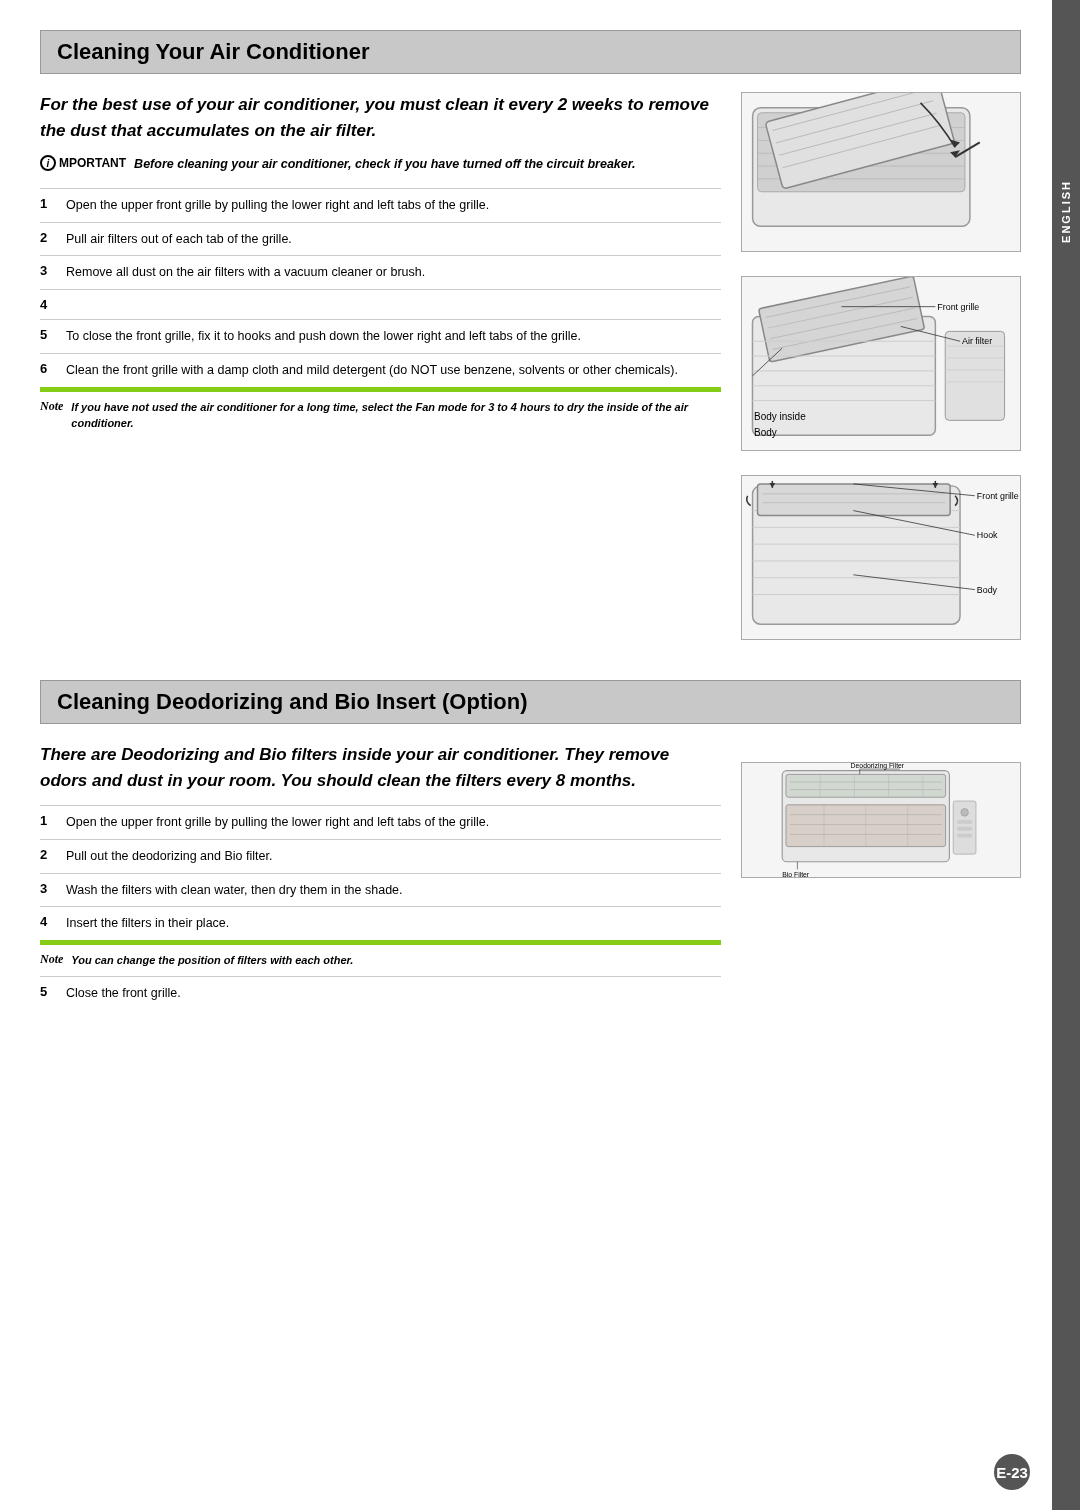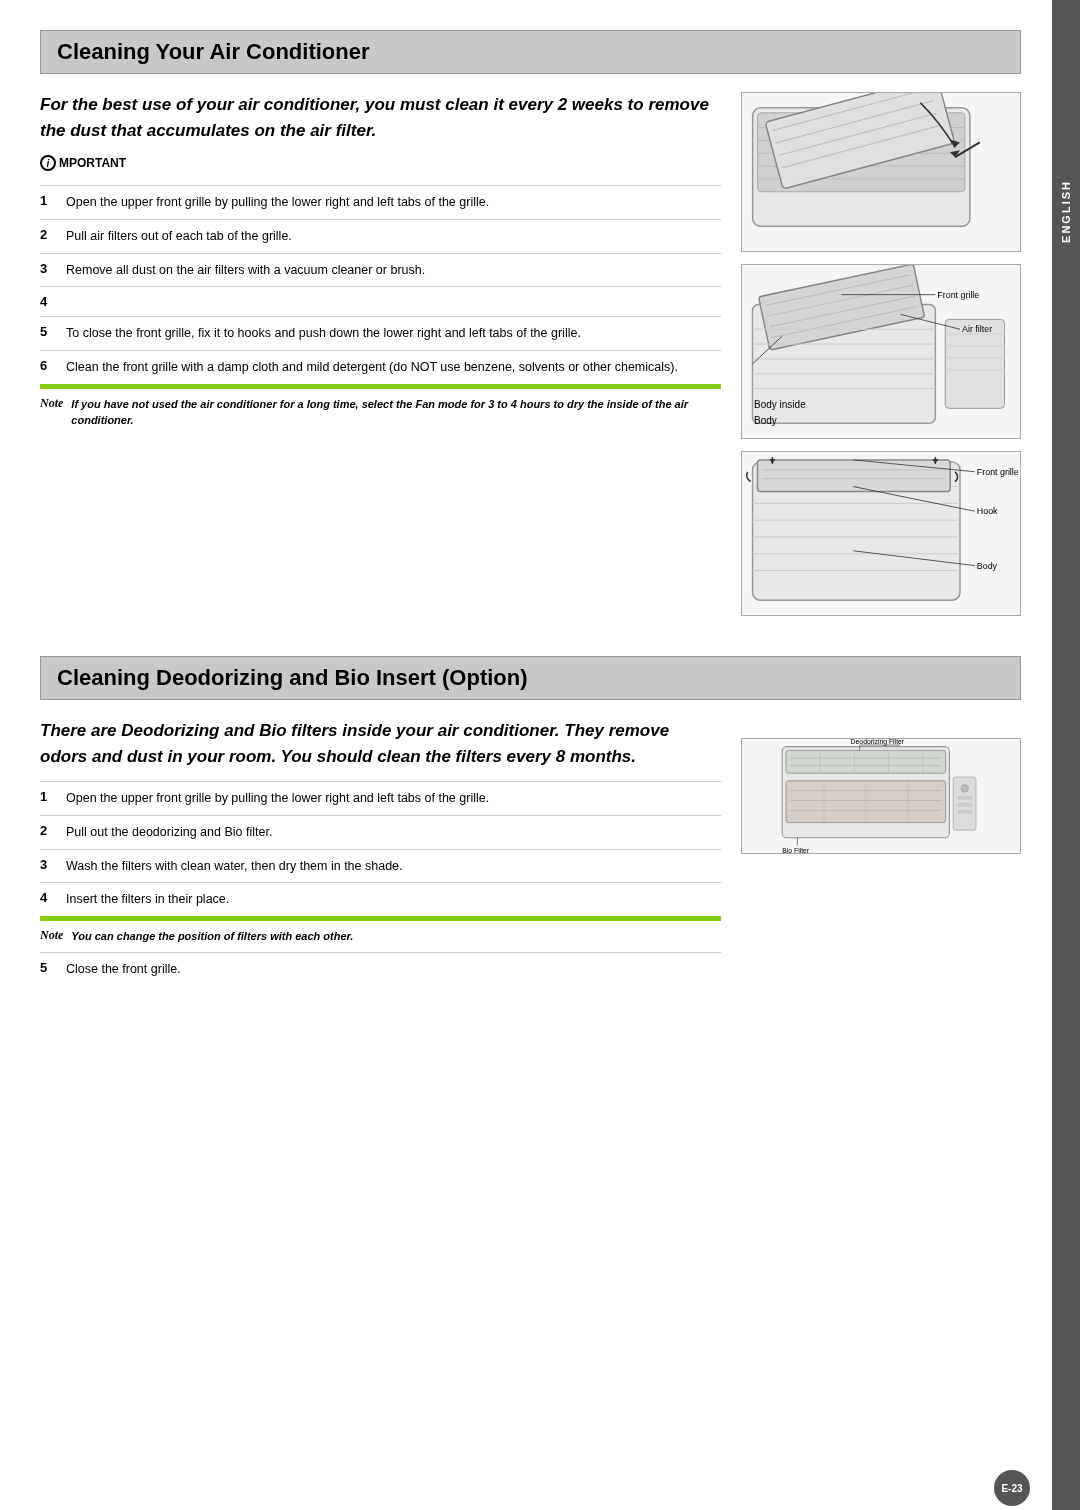--- a/index.html
+++ b/index.html
@@ -69,21 +69,21 @@
     }
 
     .left-col {
       flex: 1;
     }
 
     .right-col {
       width: 280px;
       display: flex;
       flex-direction: column;
-      gap: 12px;
+      gap: 24px;
     }
 
     
     .intro-text {
       font-size: 17px;
       font-style: italic;
       font-weight: bold;
       margin-bottom: 12px;
       line-height: 1.5;
     }
@@ -200,31 +200,31 @@
       height: 165px;
     }
 
     .diagram-deodorizing {
       height: 116px;
     }
 
     
     .page-number {
       position: absolute;
-      bottom: 4px;
+      bottom: 20px;
       right: 50px;
       background: #555;
       color: #fff;
       border-radius: 50%;
       width: 36px;
       height: 36px;
       display: flex;
       align-items: center;
       justify-content: center;
-      font-size: 10px;
+      font-size: 15px;
       font-weight: bold;
     }
 
     .section-gap {
       height: 30px;
     }
 
   </style>
 </head>
 <body>
@@ -240,20 +240,21 @@
 
       <div class="left-col">
 
         <p class="intro-text">For the best use of your air conditioner, you must clean it every 2 weeks to remove the dust that accumulates on the air filter.</p>
 
         <div class="important-block">
           <div class="important-label">
             <span class="important-icon">i</span>
             <span>M<span>PORTANT</span></span>
           </div>
+          <p class="important-text">Before cleaning your air conditioner, check if you have turned off the circuit breaker.</p>
         </div>
 
         <ul class="steps-list">
         <li class="step-item">
               <span class="step-num">1</span>
               <span class="step-text">Open the upper front grille by pulling the lower right and left tabs of the grille.</span>
             </li>
             <li class="step-item">
               <span class="step-num">2</span>
               <span class="step-text">Pull air filters out of each tab of the grille.</span>

